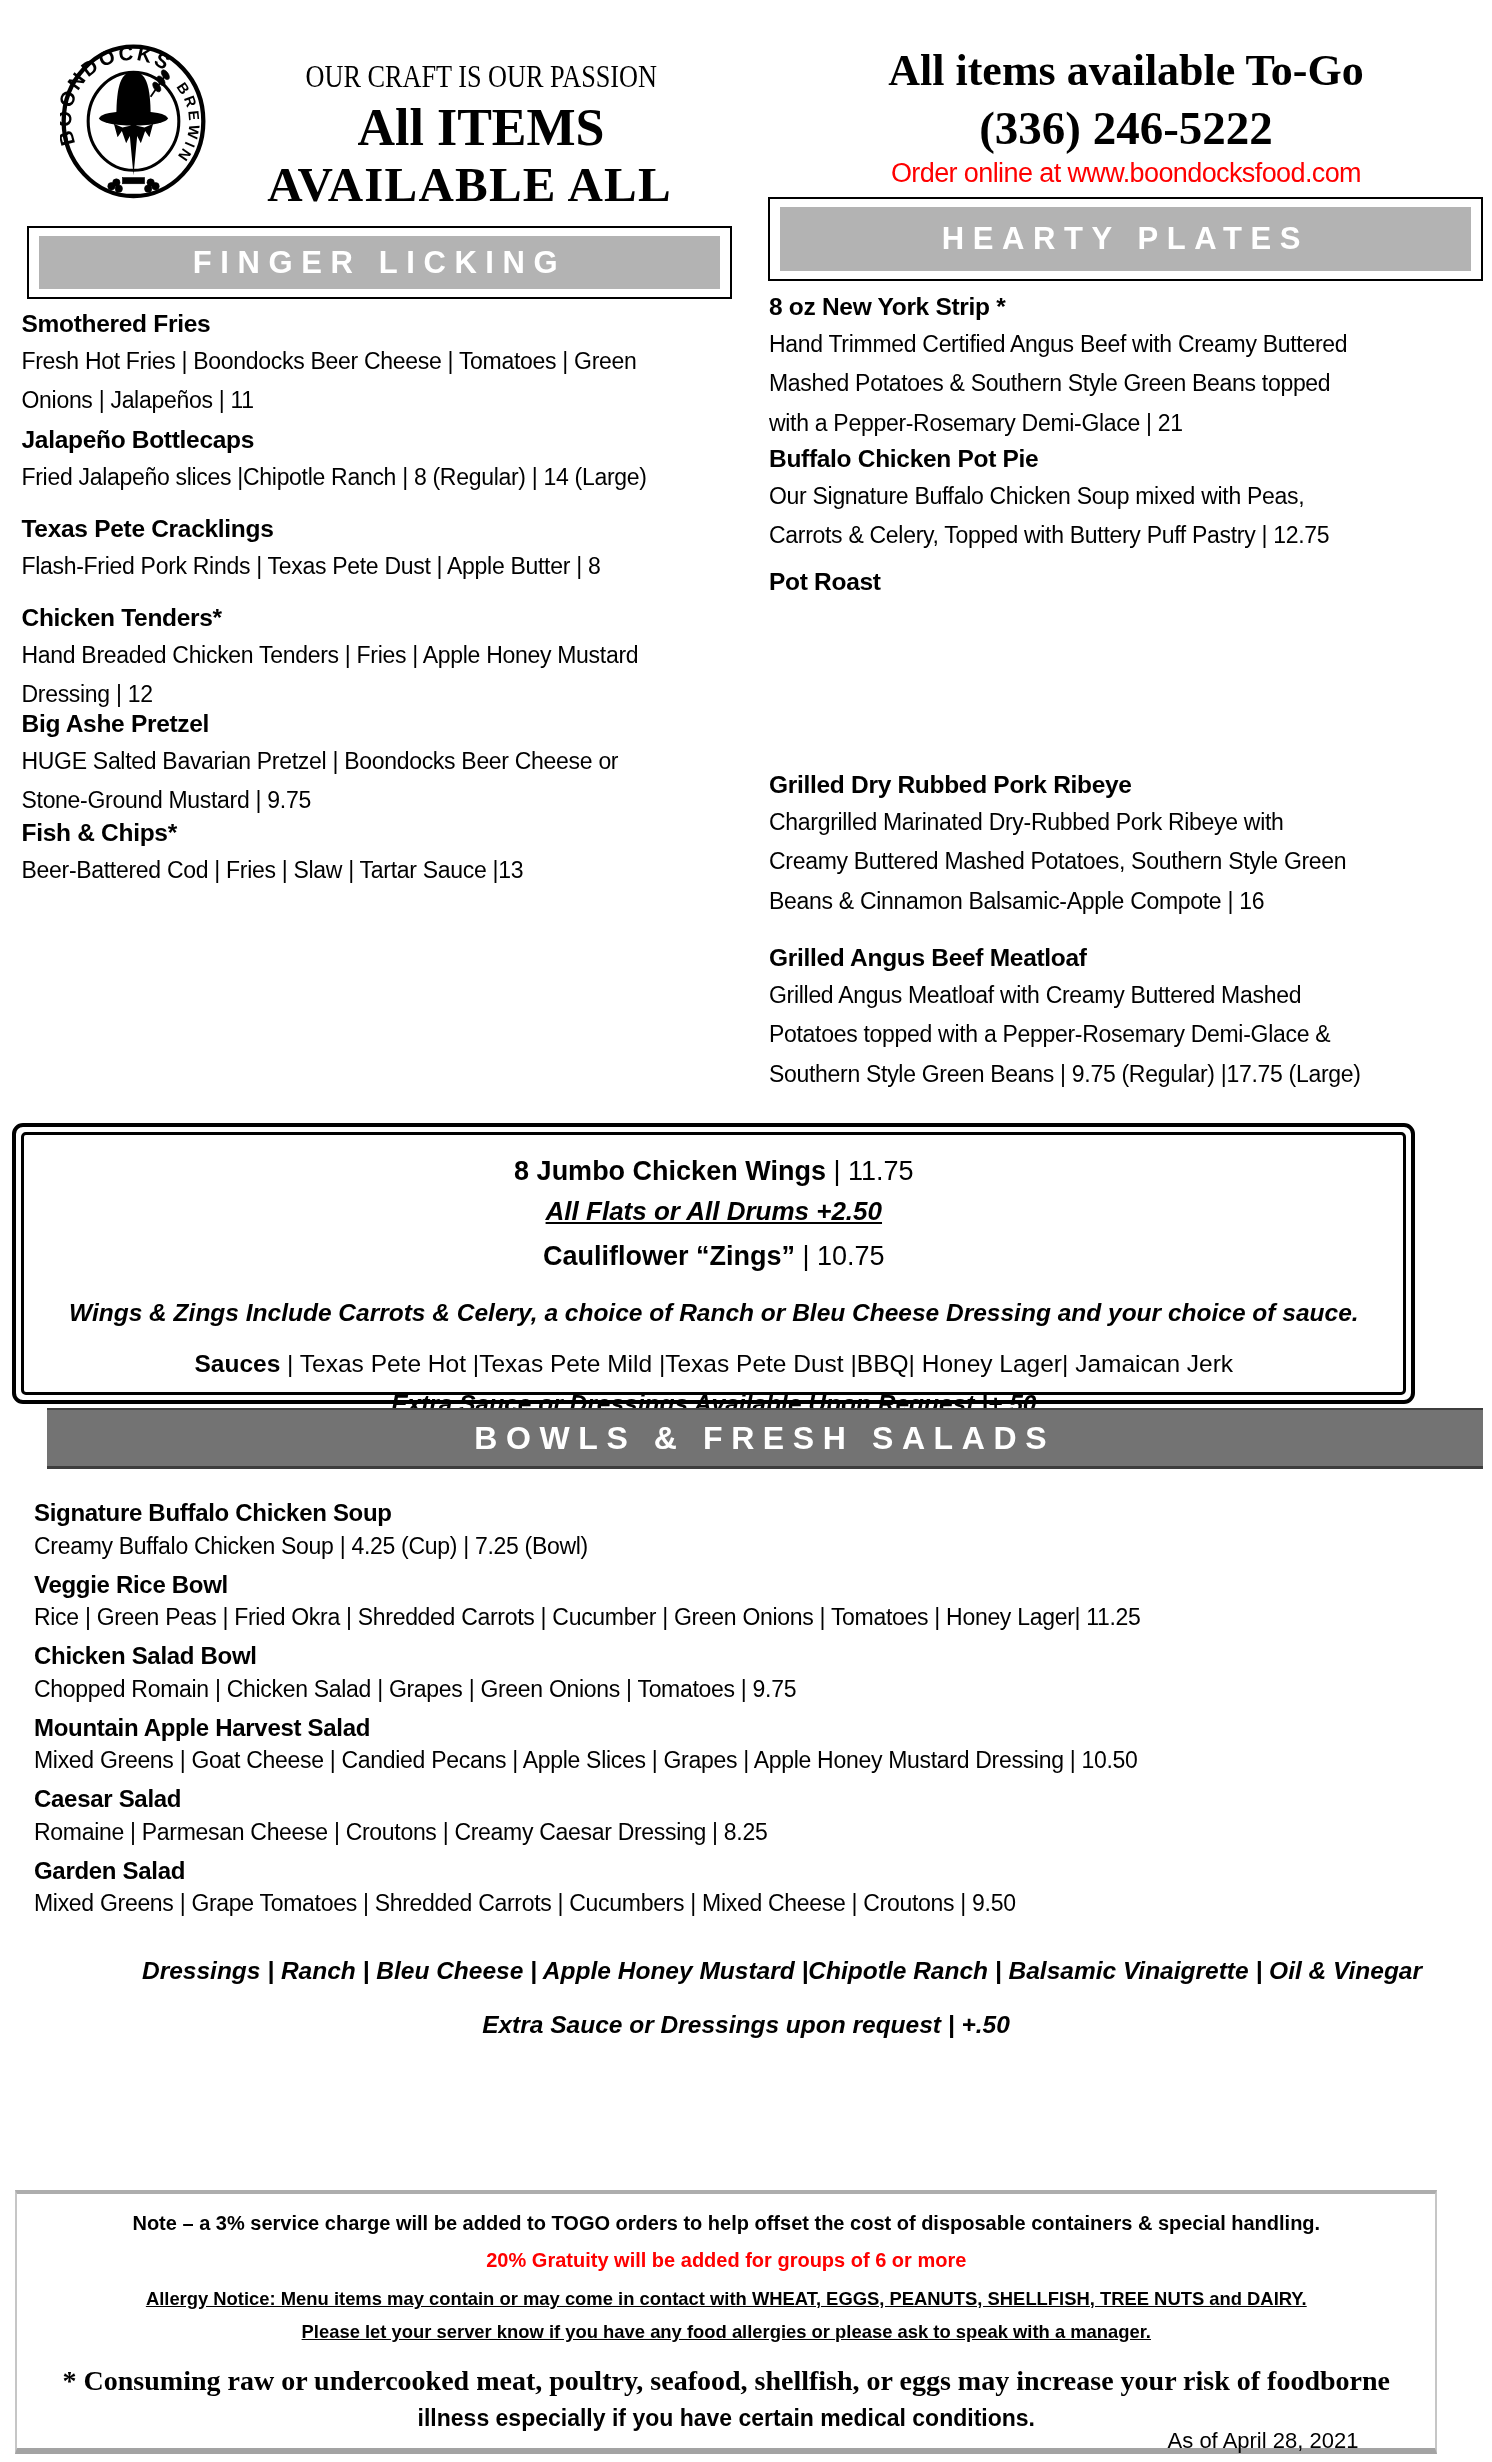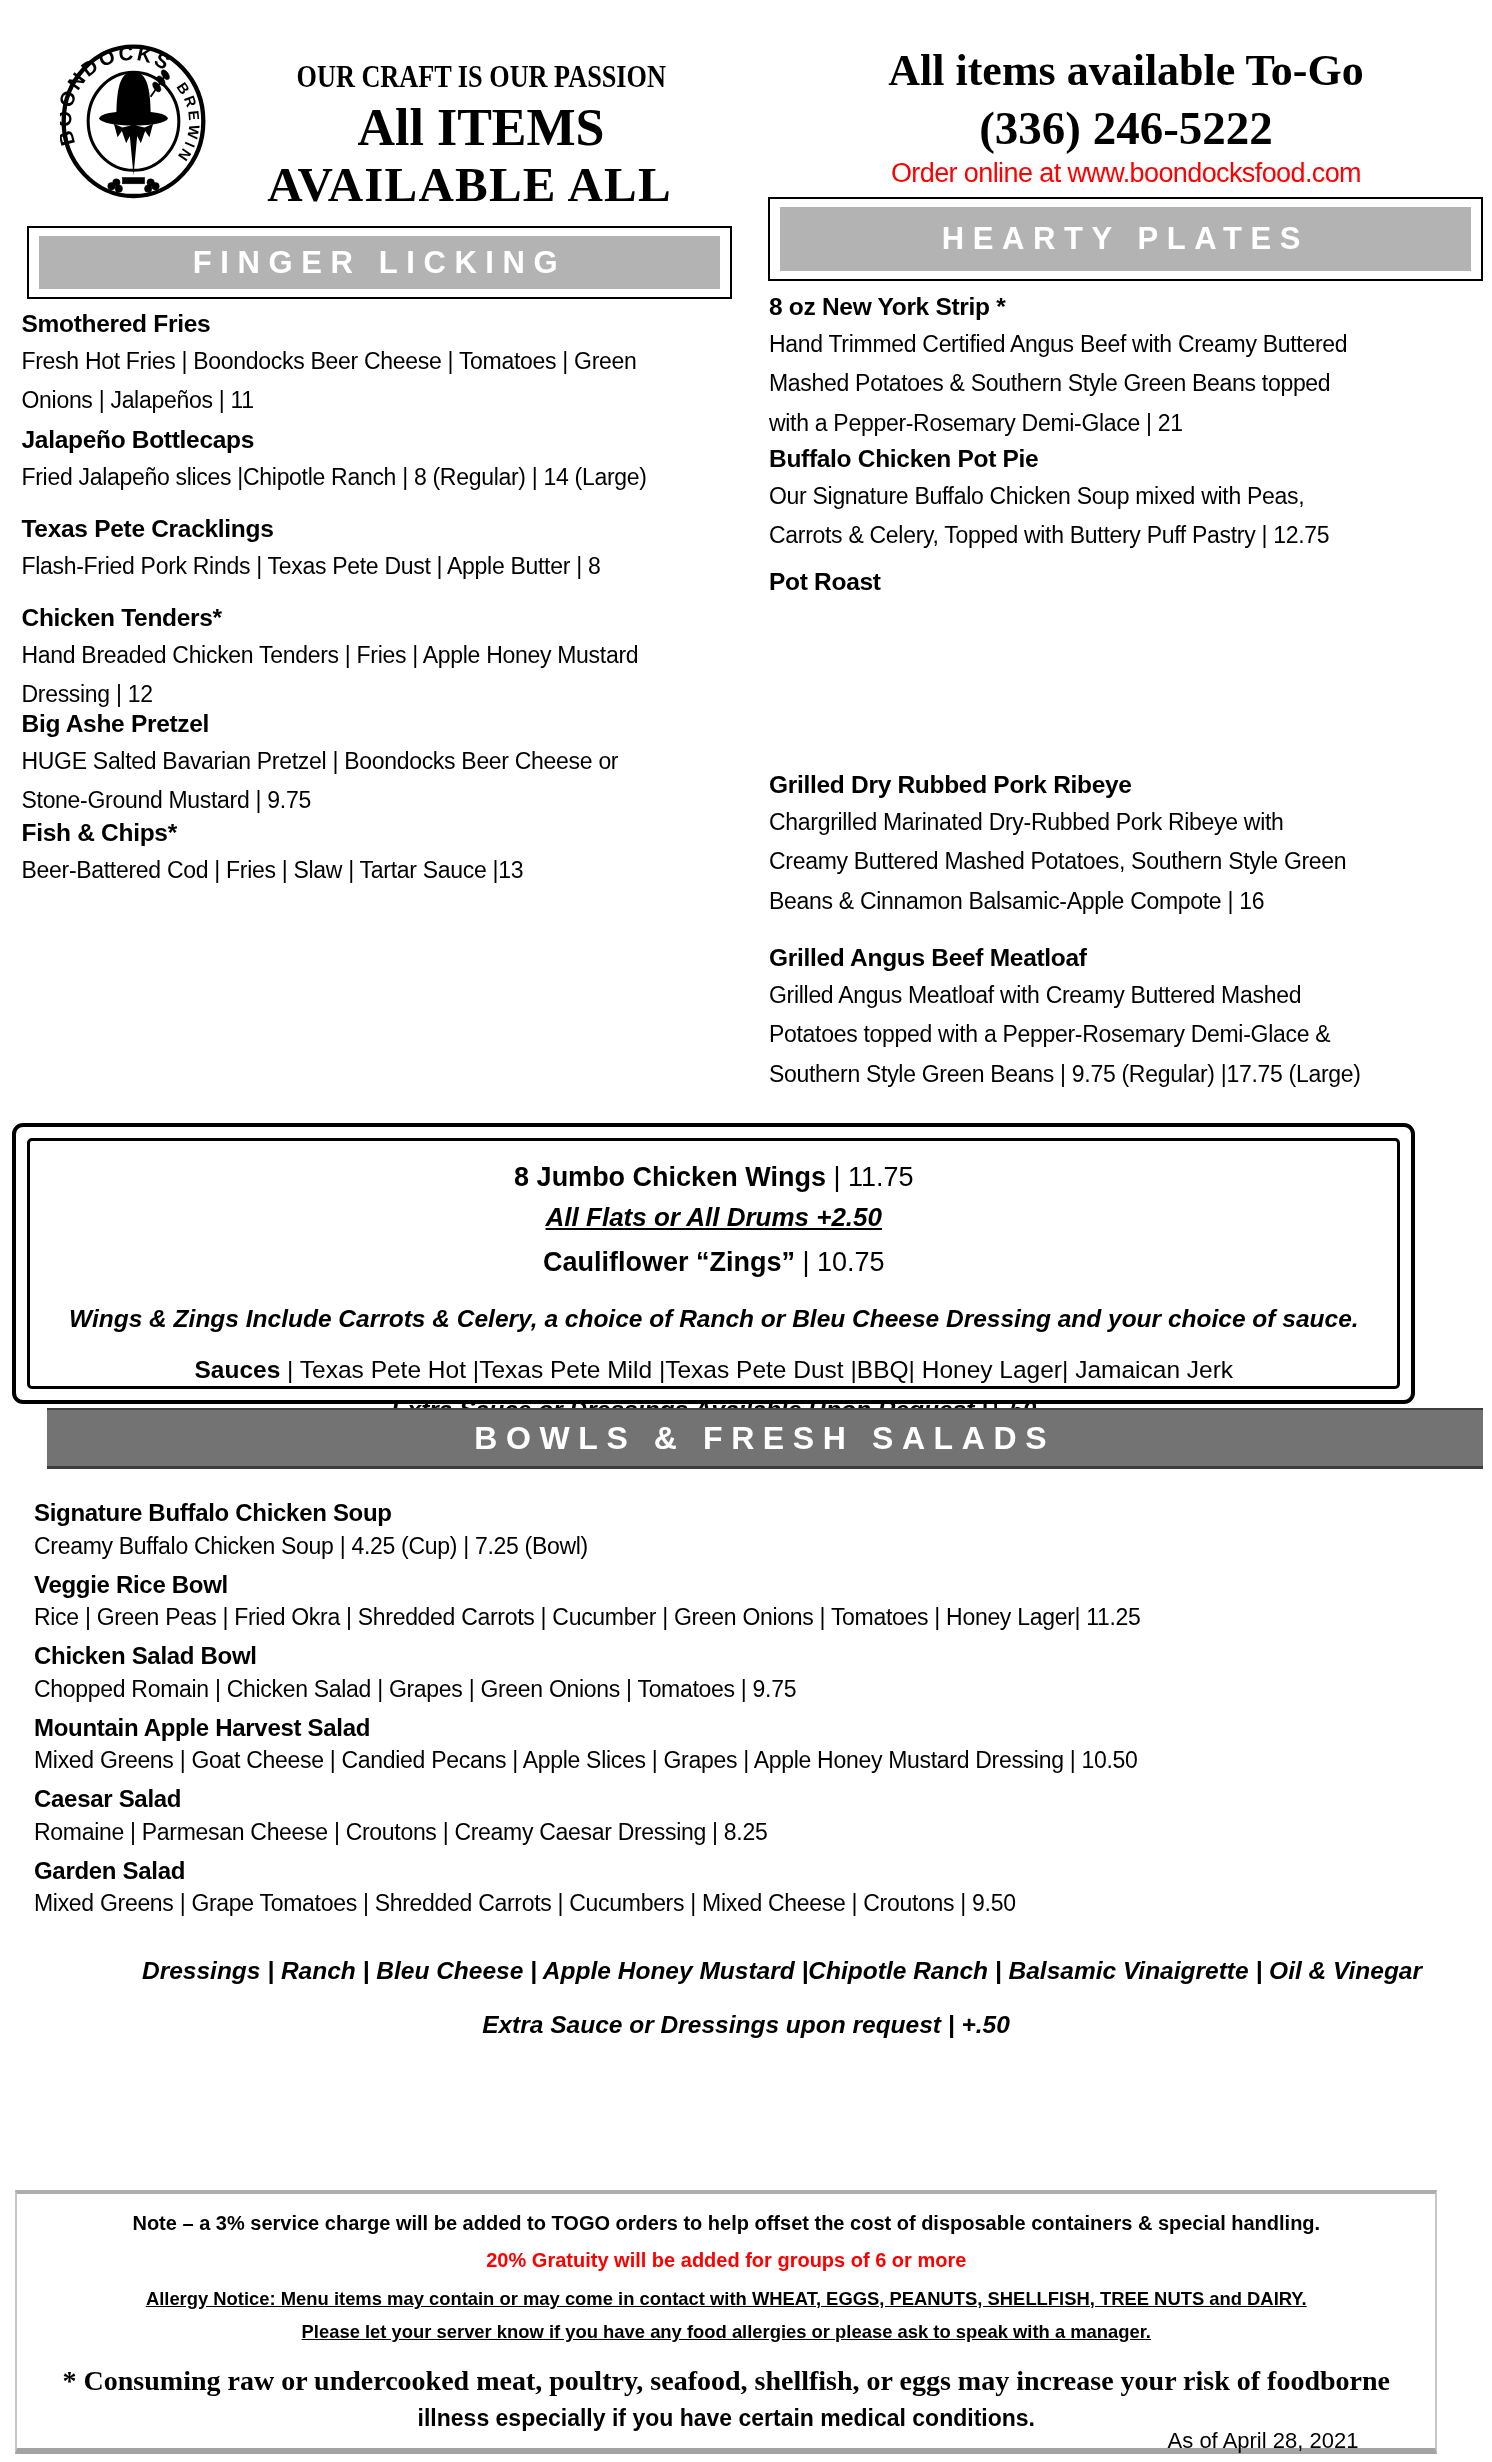--- a/index.html
+++ b/index.html
@@ -6,21 +6,21 @@
   body{
     width:1492px;height:2462px;position:relative;background:#ffffff;
     font-family:"Liberation Sans", sans-serif;color:#000;overflow:hidden;
   }
   .abs{position:absolute;}
   .center{text-align:center;}
   .serif{font-family:"Liberation Serif", serif;}
 
   
   .logo{left:60px;top:44px;width:147px;height:157px;}
-  .tagline{left:245px;top:58px;width:472px;font-weight:bold;font-size:32px;}
+  .tagline{left:245px;top:58px;width:472px;font-weight:normal;font-size:32px;}
   .tagline .squeeze{display:inline-block;transform:scaleX(.82);transform-origin:center;}
   .allitems1{left:245px;top:98px;width:472px;font-weight:bold;font-size:52px;}
   .allitems2{left:221px;top:156px;width:497px;font-weight:bold;font-size:49px;letter-spacing:1.2px;}
   .togo1{left:769px;top:45px;width:714px;font-weight:bold;font-size:44px;}
   .togo2{left:769px;top:101px;width:714px;font-weight:bold;font-size:47px;}
   .togo3{left:769px;top:158px;width:714px;font-size:27px;color:#ff0000;letter-spacing:-0.6px;}
 
   
   .secbox{border:2.5px solid #000;background:#fff;}
   .secbox .bar{
@@ -32,21 +32,21 @@
   .box-hearty{left:768px;top:197px;width:711px;height:80px;}
 
   
   .mi{position:absolute;}
   .mi-name{font-size:24.5px;font-weight:bold;letter-spacing:-0.3px;}
   .mi-desc{font-size:23px;line-height:1.72;margin-top:3.7px;letter-spacing:-0.3px;white-space:pre-line;}
   .col-l{left:21.5px;width:705px;}
   .col-r{left:769px;width:717px;}
 
   
-  .wings-box{left:12.3px;top:1123px;width:1403px;height:281px;border:4.3px solid #000;border-radius:11px;box-sizing:border-box;padding:11px;}
+  .wings-box{left:12.3px;top:1123px;width:1403px;height:281px;border:4.3px solid #000;border-radius:11px;box-sizing:border-box;padding:5px;}
   .wings-inner{border:3.7px solid #000;border-radius:4.9px;width:100%;height:100%;box-sizing:border-box;text-align:center;}
   .w1{margin-top:21px;font-size:27px;}
   .w1 .nm,.w3 .nm{font-weight:bold;}
   .w2{margin-top:9px;font-size:26px;font-weight:bold;font-style:italic;text-decoration:underline;}
   .w3{margin-top:13.5px;font-size:27px;}
   .w4{margin-top:27px;font-size:24.5px;font-weight:bold;font-style:italic;}
   .w5{margin-top:23px;font-size:24.5px;}
   .w5 .nm{font-weight:bold;}
   .w6{margin-top:12.3px;font-size:24.5px;font-weight:bold;font-style:italic;}
 

